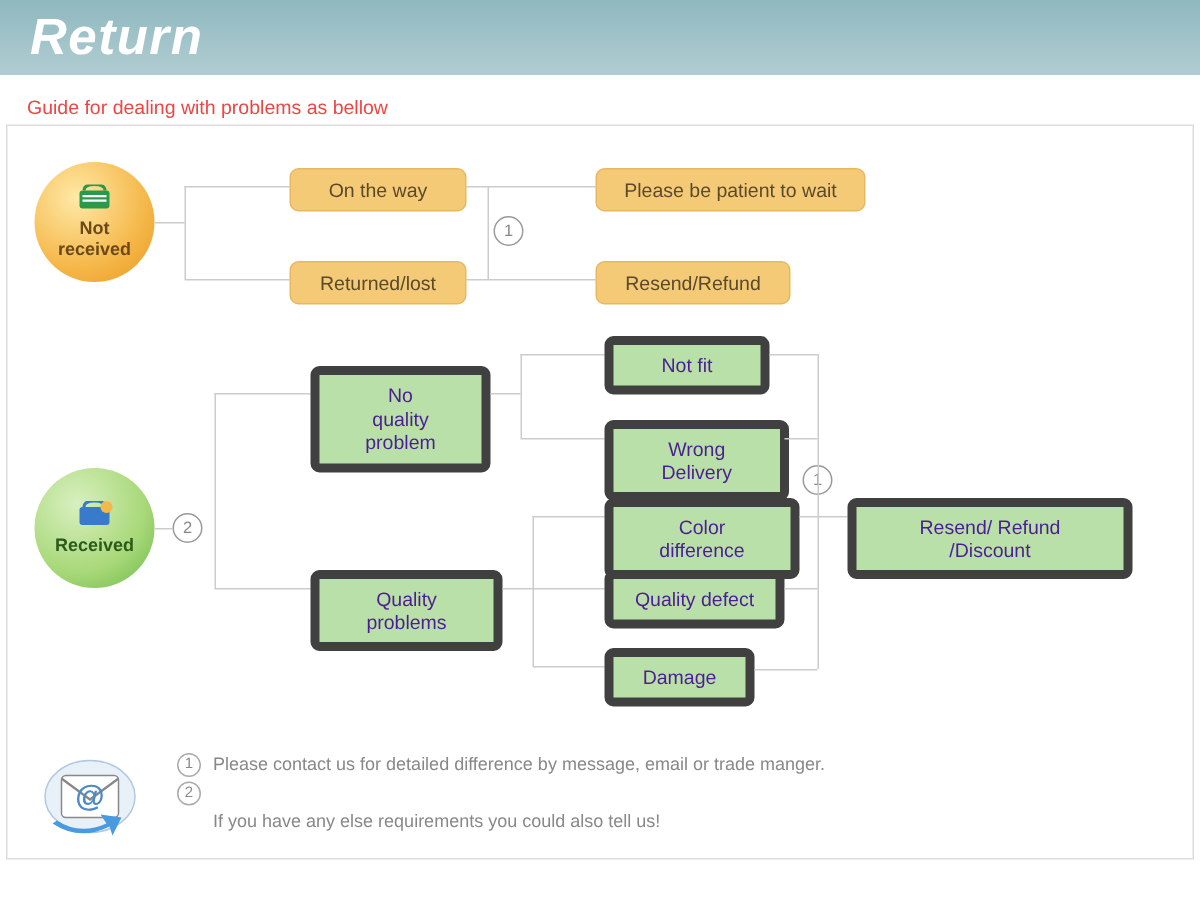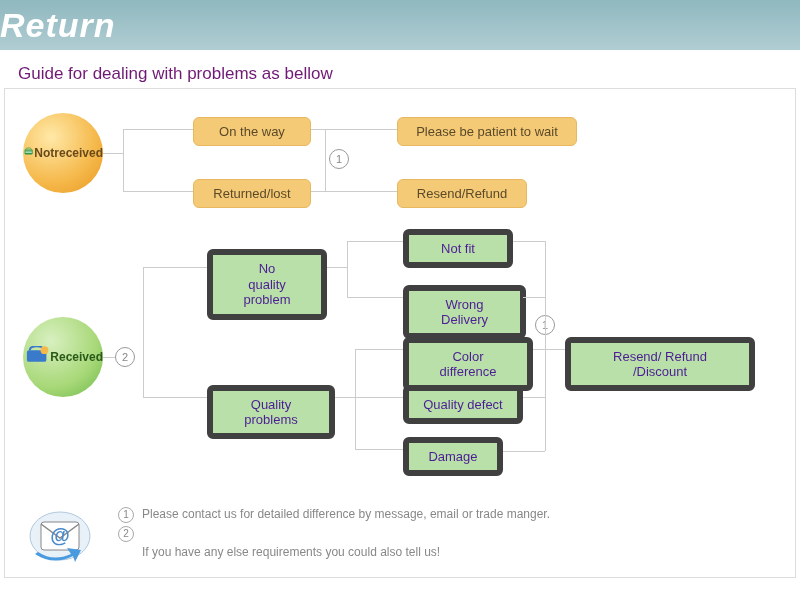--- a/index.html
+++ b/index.html
@@ -1,24 +1,24 @@
 <!DOCTYPE html>
 <html><head>
 <meta charset="utf-8">
 <style>
 *{margin:0;padding:0;box-sizing:border-box}
 body{font-family:Arial,sans-serif;background:#fff;width:800px;height:600px;overflow:hidden;position:relative}
-.header{background:linear-gradient(to bottom,#8fb8bf,#b0cdd2);height:50px;display:flex;align-items:center;}
+.header{background:linear-gradient(to bottom,#8fb8bf,#b0cdd2);height:50px;display:flex;align-items:center;padding-left:20px}
 .header h1{color:#fff;font-size:34px;font-style:italic;font-weight:bold;letter-spacing:1px}
-.guide-text{padding:14px 0 0 18px;color:#701a75;font-size:17px}
+.guide-text{padding:14px 0 0 18px;color:#ef4444;font-size:13px}
 .content{position:relative;height:490px;border:1px solid #ddd;margin:4px}
 .box{position:absolute;border-radius:6px;padding:6px 14px;font-size:13px;text-align:center;color:#5a4a2a;display:flex;align-items:center;justify-content:center}
 .box.orange{background:#f5ca77;border:1px solid #e8b860}
 .box.green{background:#b8e0a8;border:6px solid #404040;color:#4c1d95}
-.circle-badge{position:absolute;width:80px;height:80px;border-radius:50%;display:flex;flex-direction:row;align-items:center;justify-content:center;font-size:12px;font-weight:bold}
+.circle-badge{position:absolute;width:80px;height:80px;border-radius:50%;display:flex;flex-direction:column;align-items:center;justify-content:center;font-size:12px;font-weight:bold}
 .circle-badge.orange{background:radial-gradient(circle at 35% 30%,#ffe9a8,#f5b84a 60%,#e89820);color:#6a4a1a}
 .circle-badge.green{background:radial-gradient(circle at 35% 30%,#d8f0c0,#a8d878 60%,#6ab848);color:#2a5a1a}
 .cart-icon{width:28px;height:20px;margin-bottom:2px;position:relative}
 .cart-icon svg{width:100%;height:100%}
 .num-circle{position:absolute;width:20px;height:20px;border:1.5px solid #999;border-radius:50%;display:flex;align-items:center;justify-content:center;font-size:11px;color:#888;background:#fff}
 .conn{position:absolute;border-color:#ccc;border-style:solid;border-width:0}
 .conn.h{border-top-width:1.5px;height:0}
 .conn.v{border-left-width:1.5px;width:0}
 .footer{position:absolute;bottom:8px;left:18px;right:18px;display:flex;gap:20px;align-items:flex-start}
 .mail-icon{width:75px;height:65px;position:relative;flex-shrink:0}

